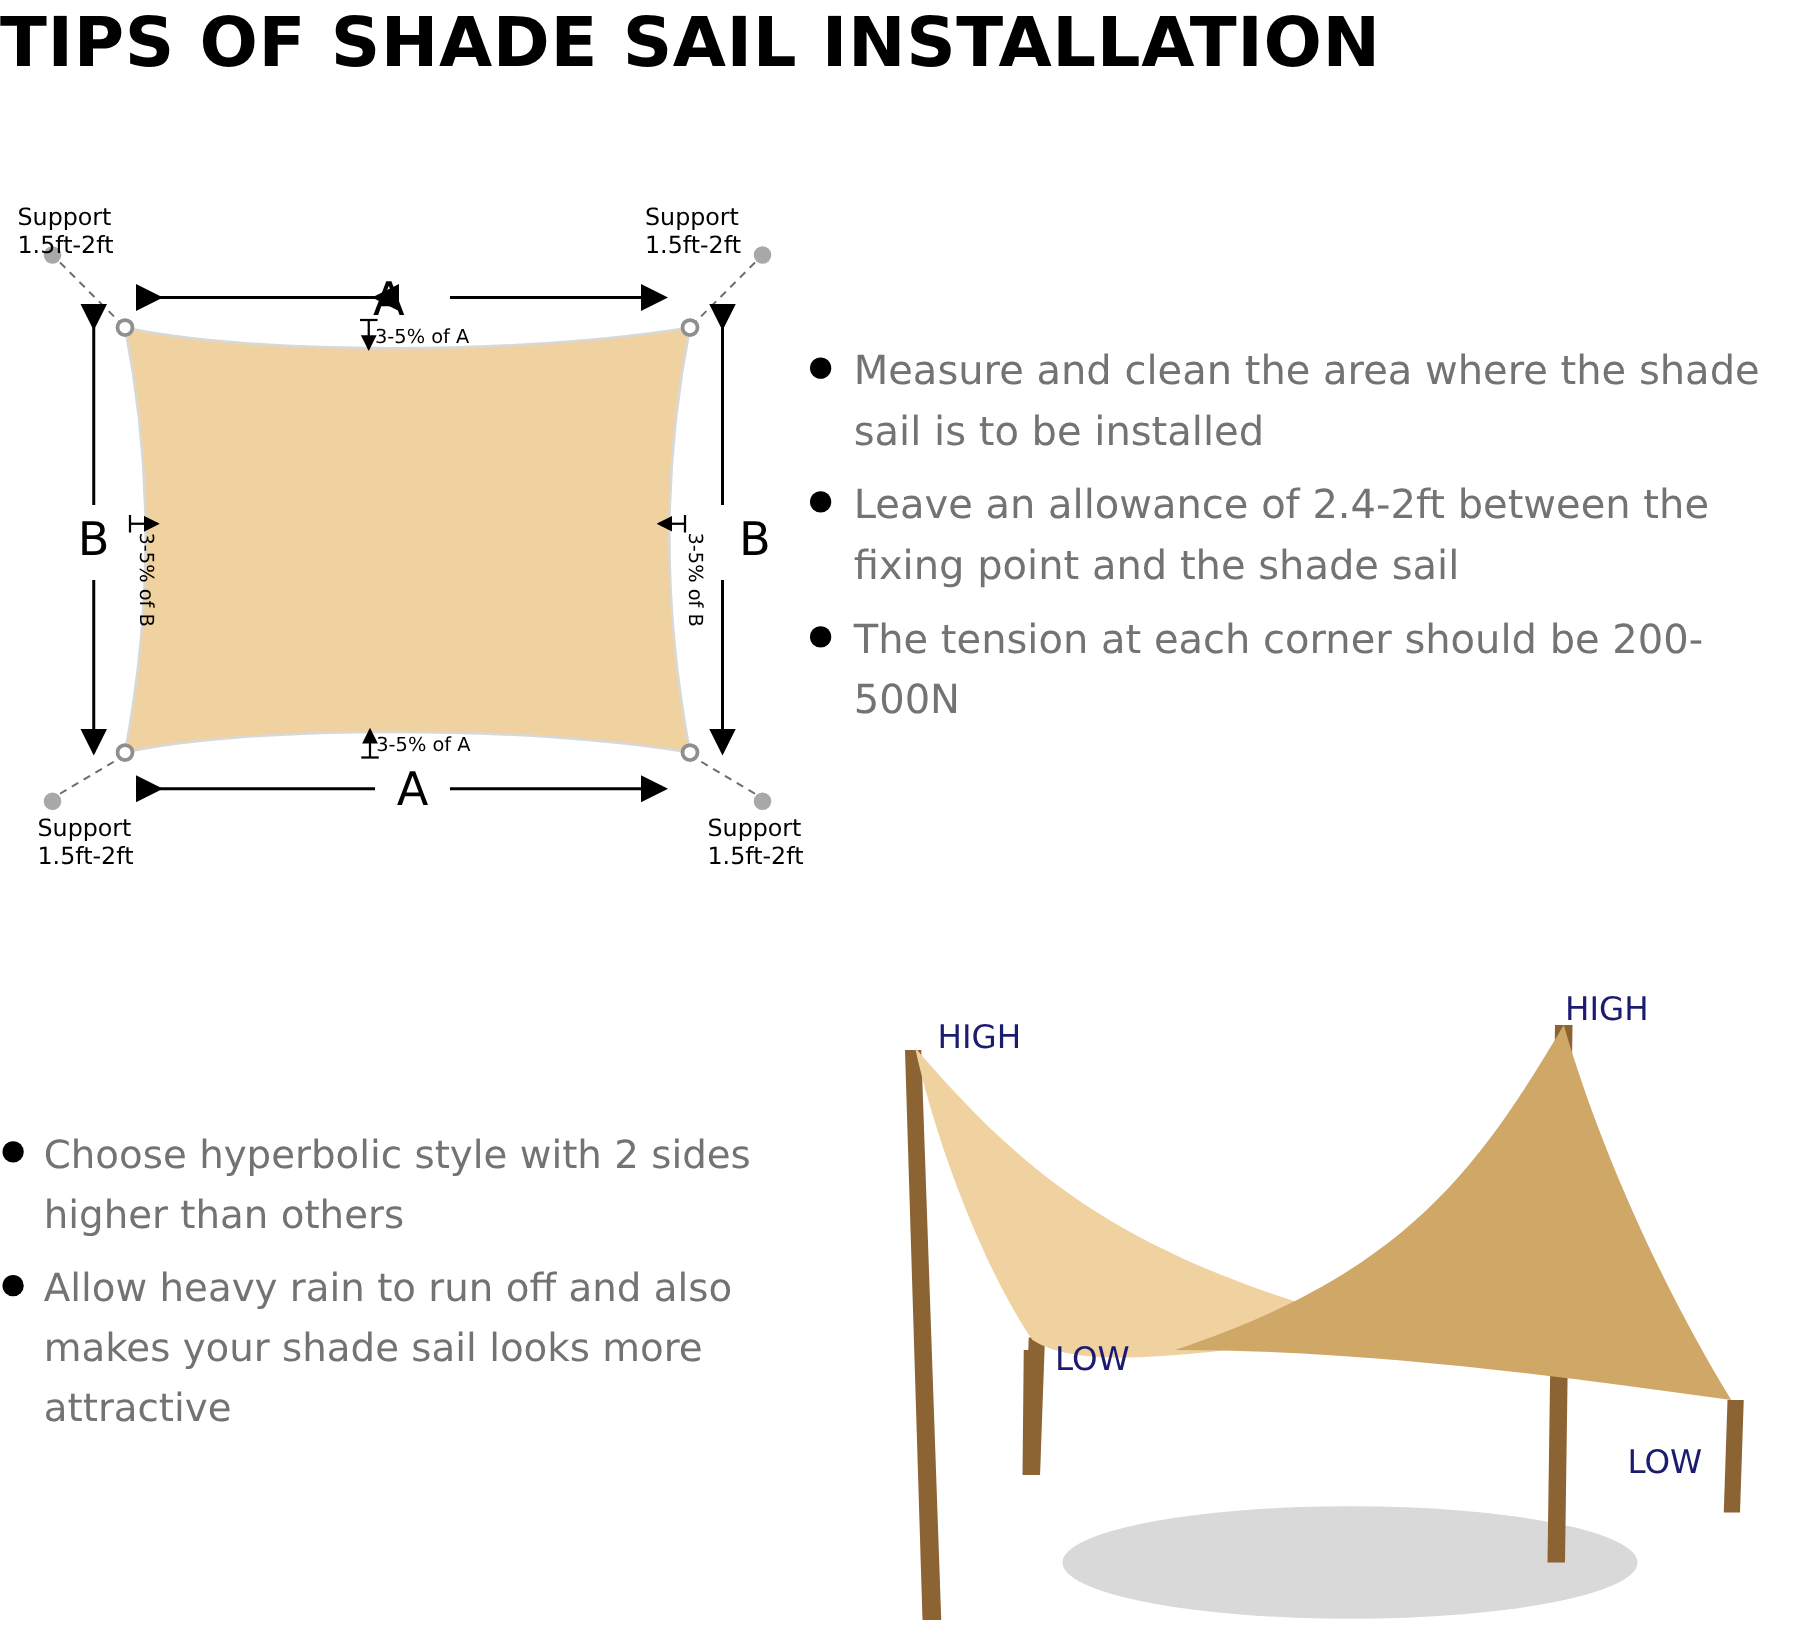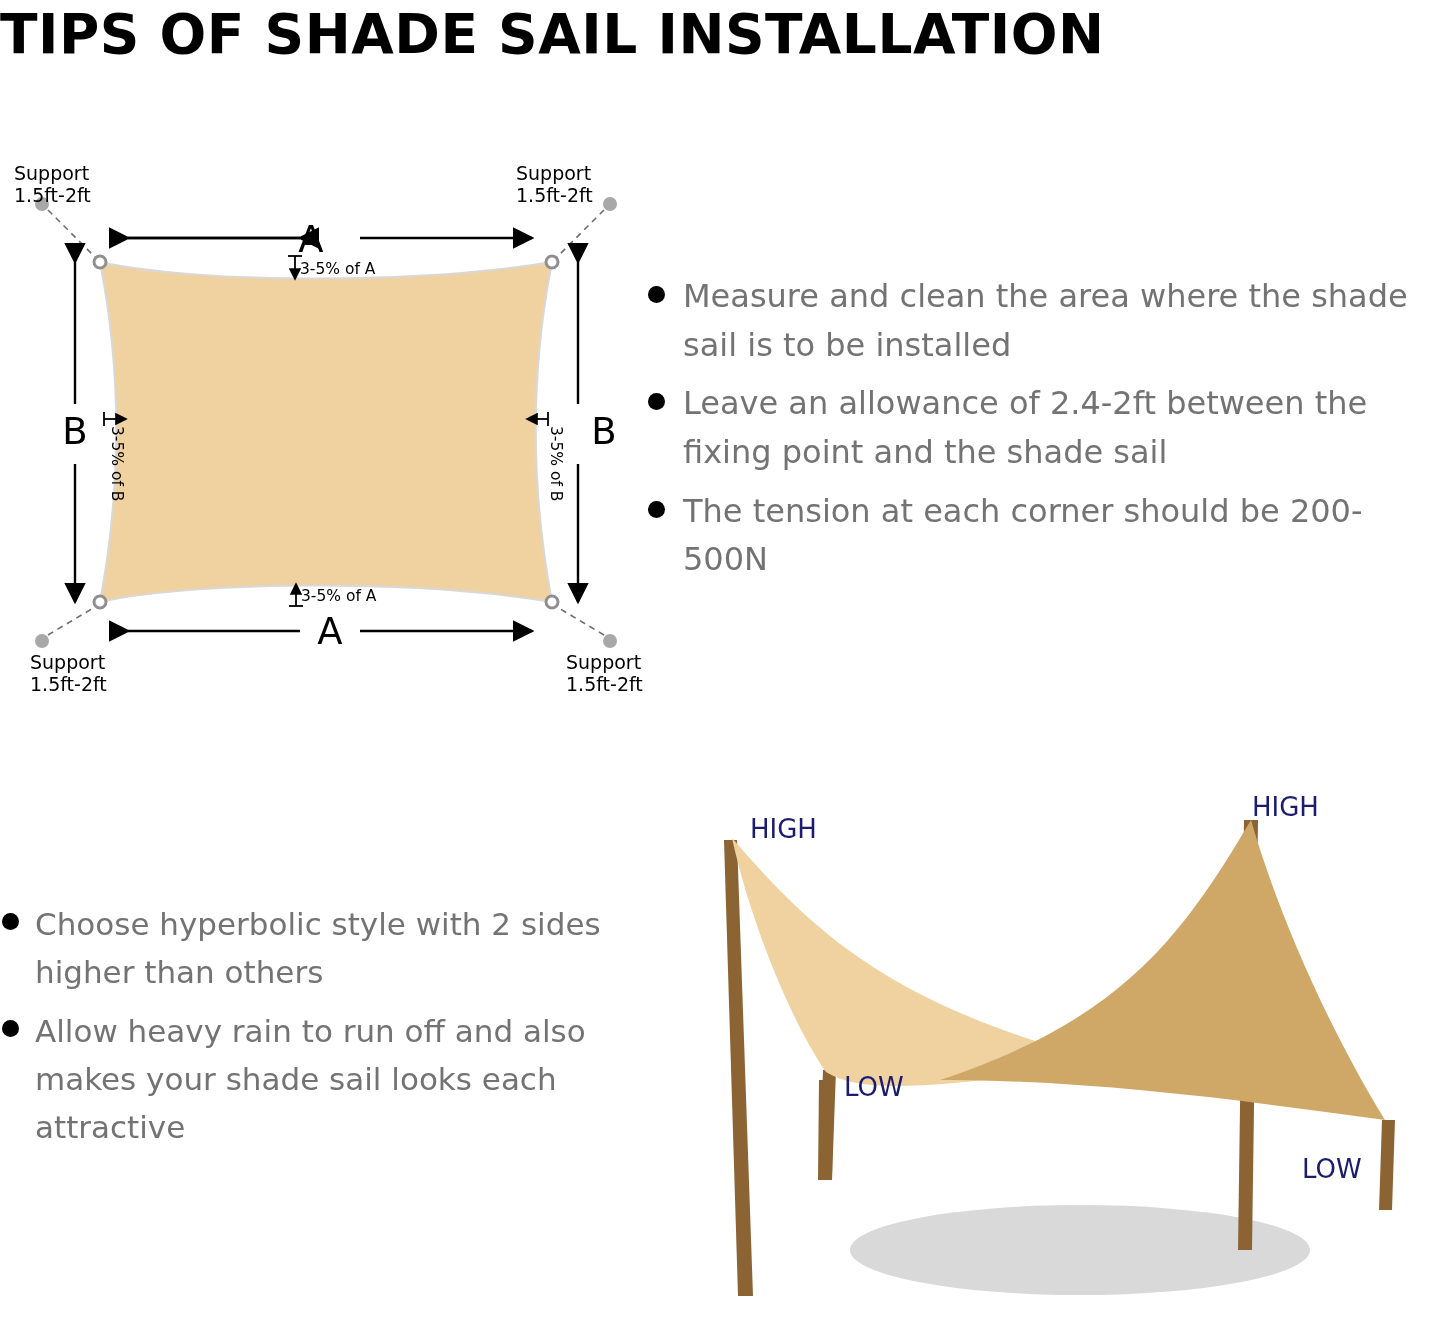--- a/index.html
+++ b/index.html
@@ -214,21 +214,21 @@
   </div>
 </div>
 
 <div class="bullets-left">
   <div class="bullet-row">
     <span class="bullet-dot"></span>
     <span class="bullet-text">Choose hyperbolic style with 2 sides higher than others</span>
   </div>
   <div class="bullet-row">
     <span class="bullet-dot"></span>
-    <span class="bullet-text">Allow heavy rain to run off and also makes your shade sail looks each attractive</span>
+    <span class="bullet-text">Allow heavy rain to run off and also makes your shade sail looks more attractive</span>
   </div>
 </div>
 
 <div class="diagram-bottom">
   <svg width="805" height="539" viewBox="0 0 805 539">
 
     <ellipse cx="440" cy="470" rx="230" ry="45" fill="#d9d9d9"></ellipse>
 
     <polygon points="84,60 97,60 113,516 98,516" fill="#8c6434"></polygon>
 

